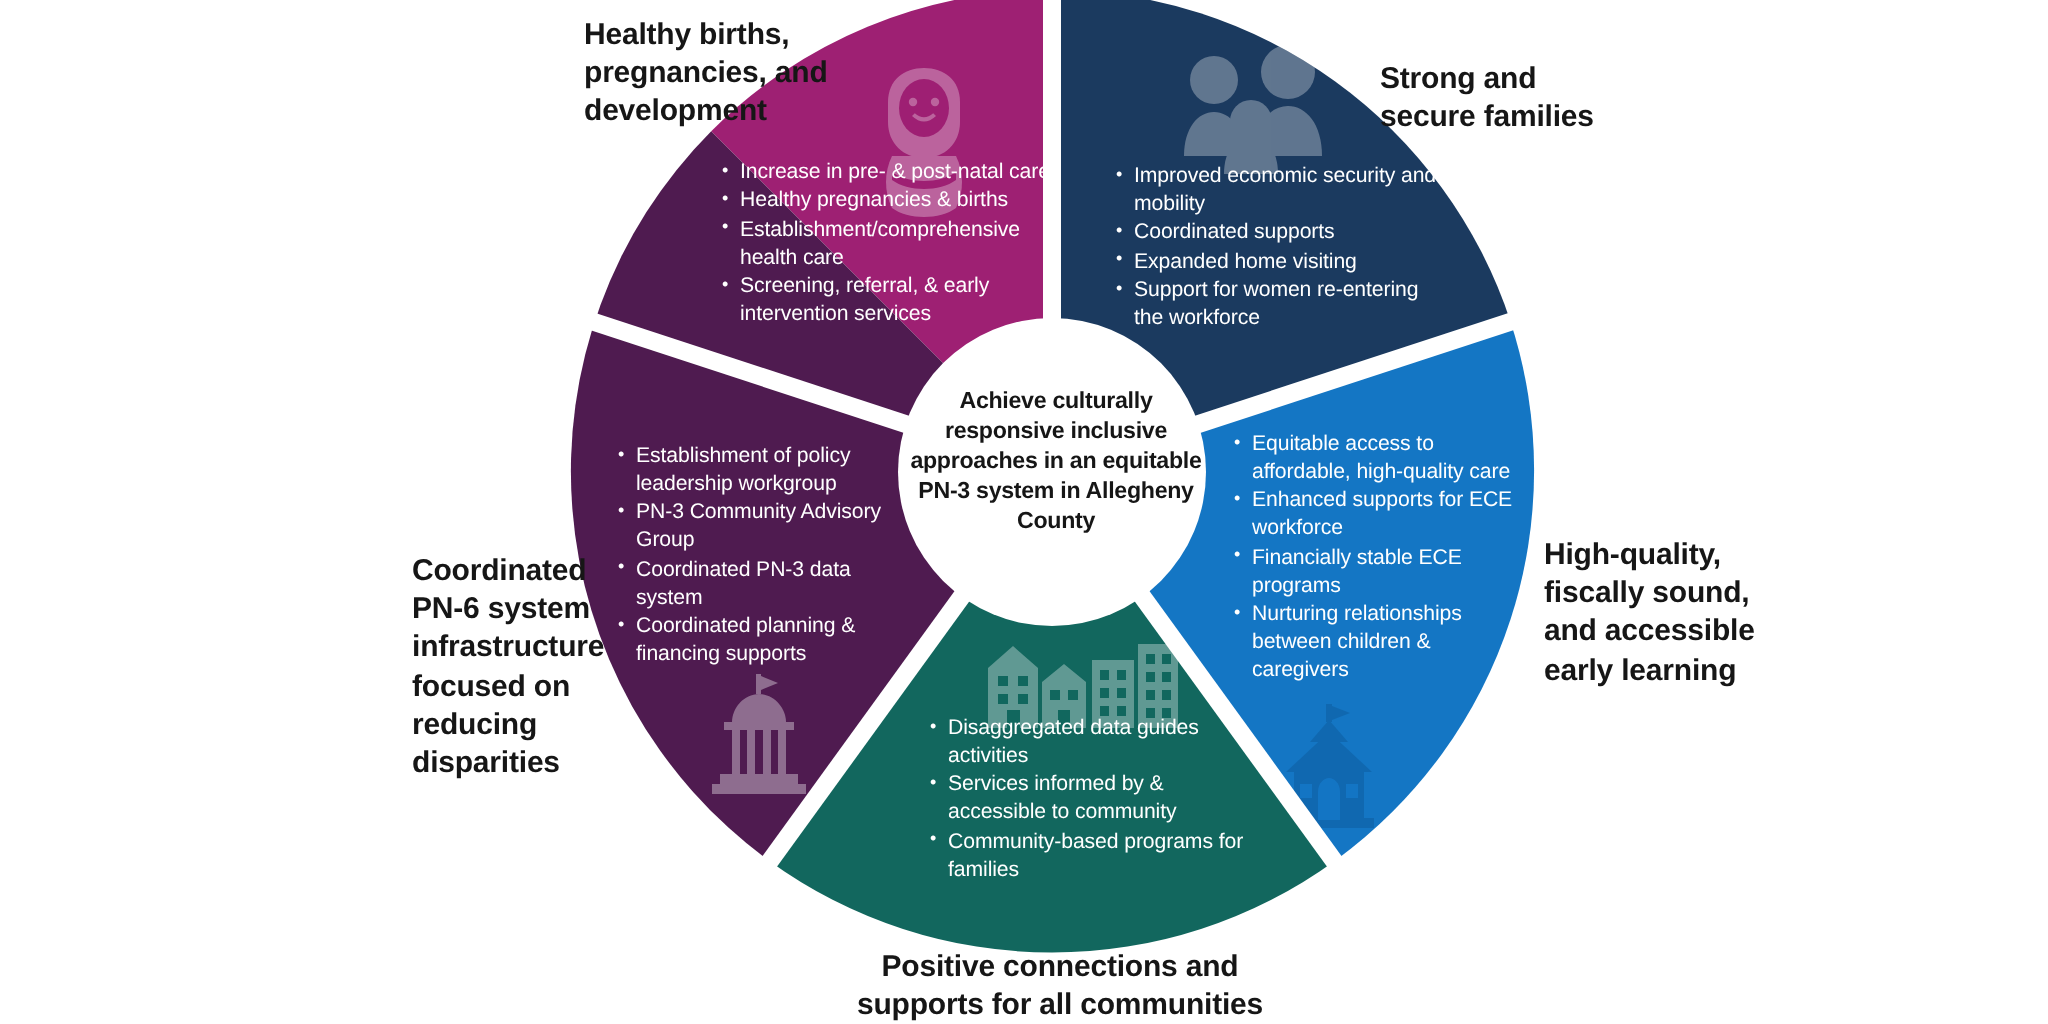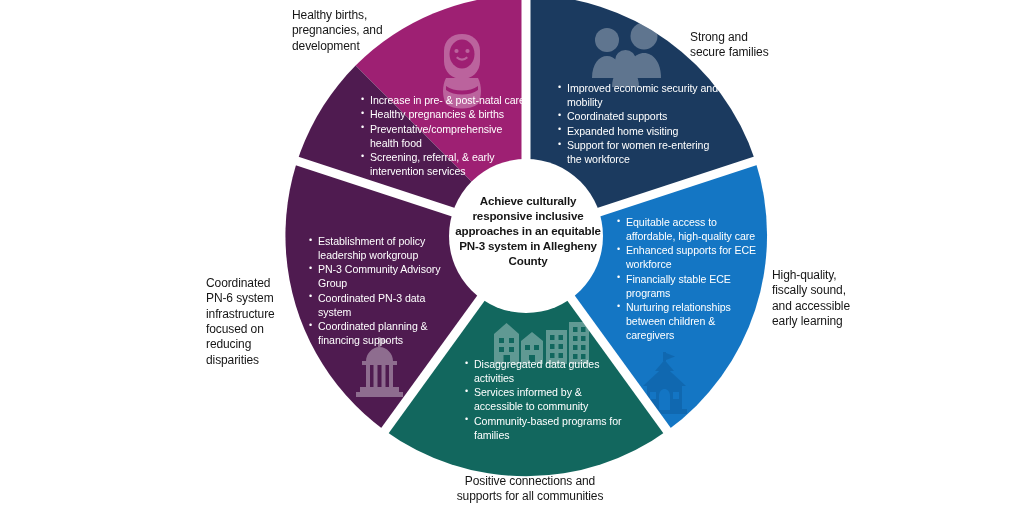--- a/index.html
+++ b/index.html
@@ -8,22 +8,22 @@
     font-family:"Liberation Sans",sans-serif;
     overflow:hidden;position:relative;
   }
   #stage{position:relative;width:1024px;height:512px;}
 
   .wheel{position:absolute;left:0;top:0;width:1024px;height:512px;}
 
   
   .outer-label{
     position:absolute;
-    font-weight:normal;
-    font-size:12px;
+    font-weight:bold;
+    font-size:15px;
     line-height:1.28;
     color:#161616;
     letter-spacing:-0.1px;
     white-space:pre-line;
   }
   #lbl-health{left:292px;top:8px;width:165px;}
   #lbl-families{left:690px;top:30px;width:180px;}
   #lbl-learning{left:772px;top:268px;width:160px;}
   #lbl-positive{left:400px;top:474px;width:260px;text-align:center;}
   #lbl-coord{left:206px;top:276px;width:150px;}
@@ -41,25 +41,25 @@
     position:relative;
     padding-left:9px;
     margin:0 0 0.5px 0;
   }
   .seg-text li:before{
     content:"\2022";
     position:absolute;left:0;top:-0.5px;
     font-size:9px;
   }
 
-  #txt-health{left:361px;top:94px;width:166px;}
+  #txt-health{left:361px;top:80px;width:166px;}
   #txt-families{left:558px;top:82px;width:160px;}
   #txt-learning{left:617px;top:216px;width:142px;}
   #txt-positive{left:465px;top:358px;width:158px;}
-  #txt-coord{left:309px;top:222px;width:152px;margin-top:13px;}
+  #txt-coord{left:309px;top:222px;width:152px;}
 
   
   #centre-text{
     position:absolute;
     left:454px;top:193px;width:148px;
     text-align:center;
     font-weight:bold;
     font-size:11.6px;
     line-height:1.30;
     color:#161616;
@@ -225,21 +225,21 @@
 PN-6 system
 infrastructure
 focused on
 reducing
 disparities</div>
 
   <div class="seg-text" id="txt-health">
     <ul>
         <li>Increase in pre- &amp; post-natal care</li>
         <li>Healthy pregnancies &amp; births</li>
-        <li>Preventative/comprehensive health food</li>
+        <li>Establishment/comprehensive health care</li>
         <li>Screening, referral, &amp; early intervention services</li>
       </ul>
   </div>
   <div class="seg-text" id="txt-families">
     <ul>
         <li>Improved economic security and mobility</li>
         <li>Coordinated supports</li>
         <li>Expanded home visiting</li>
         <li>Support for women re-entering the workforce</li>
       </ul>

